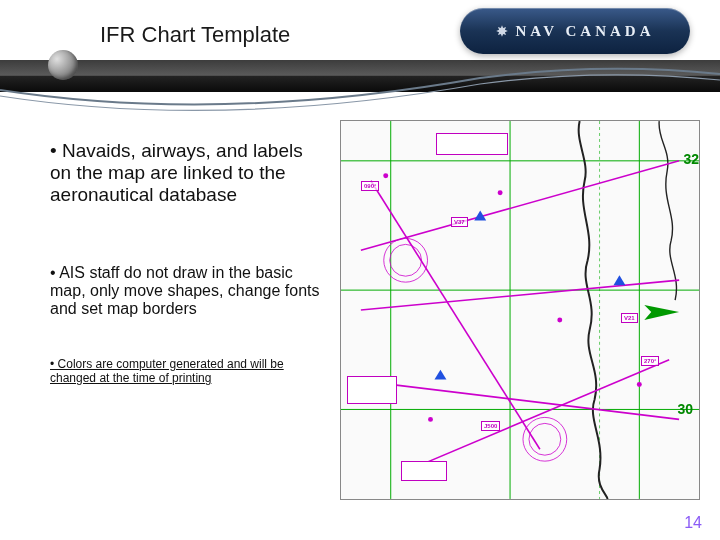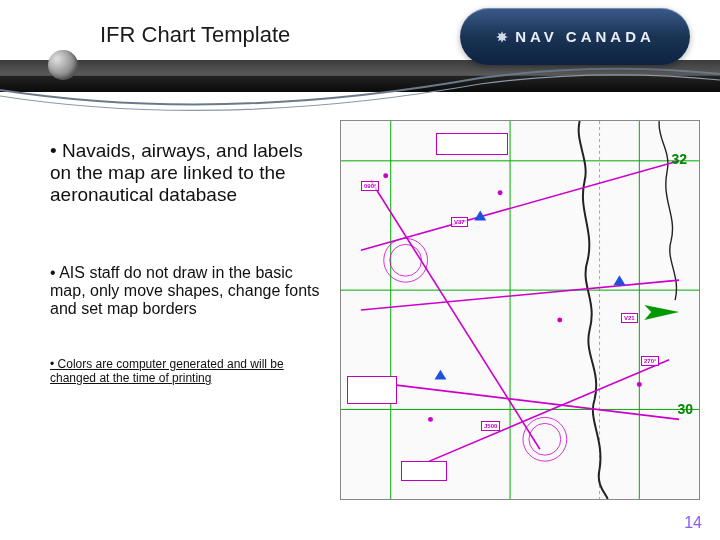--- a/index.html
+++ b/index.html
@@ -41,29 +41,30 @@
     height: 30px;
     background: radial-gradient(circle at 30% 30%, #e0e0e0, #7a7a7a 70%);
     border-radius: 50%;
     box-shadow: inset -2px -2px 4px rgba(0,0,0,0.4);
   }
   .logo-pill {
     position: absolute;
     right: 30px;
     top: 8px;
     width: 230px;
-    height: 57px;
+    height: 46px;
     background: linear-gradient(to bottom, #3a5a8a 0%, #1a3355 50%, #0d2240 100%);
     border-radius: 30px;
     display: flex;
     align-items: center;
     justify-content: center;
     gap: 6px;
     box-shadow: 0 2px 6px rgba(0,0,0,0.3), inset 0 1px 0 rgba(255,255,255,0.3);
     z-index: 5;
+    font-family: Liberation Serif, serif;
   }
   .logo-leaf {
     width: 14px;
     height: 14px;
     display: inline-block;
   }
   .logo-text {
     color: #e8eef6;
     font-size: 15px;
     letter-spacing: 4px;
@@ -224,21 +225,21 @@
 
         <g fill="#cc00cc">
           <circle cx="160" cy="72" r="2.5"></circle>
           <circle cx="220" cy="200" r="2.5"></circle>
           <circle cx="90" cy="300" r="2.5"></circle>
           <circle cx="300" cy="265" r="2.5"></circle>
           <circle cx="45" cy="55" r="2.5"></circle>
         </g>
       </svg>
 
-      <span class="tick-label" style="top:30px; right:12px;">32</span>
+      <span class="tick-label" style="top:30px; right:0;">32</span>
       <span class="tick-label" style="top:280px; right:6px;">30</span>
 
       <div class="small-box" style="top:12px; left:95px; width:72px; height:22px;"></div>
       <div class="small-box" style="top:255px; left:6px; width:50px; height:28px;"></div>
       <div class="small-box" style="top:340px; left:60px; width:46px; height:20px;"></div>
       <div class="chart-label" style="top:96px; left:110px;">V37</div>
       <div class="chart-label" style="top:192px; left:280px;">V21</div>
       <div class="chart-label" style="top:300px; left:140px;">J500</div>
       <div class="chart-label" style="top:60px; left:20px;">090°</div>
       <div class="chart-label" style="top:235px; left:300px;">270°</div>

